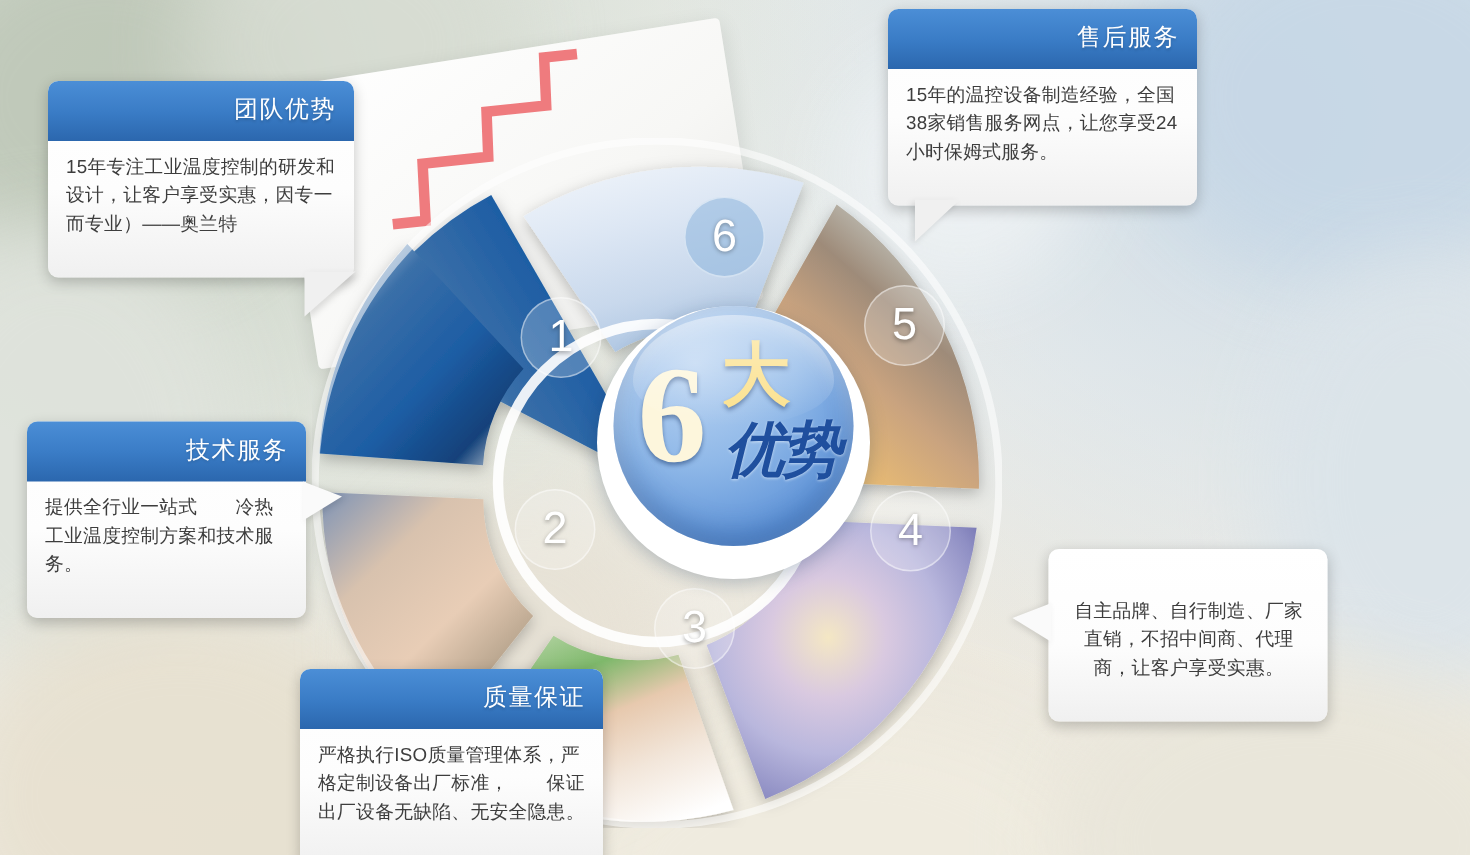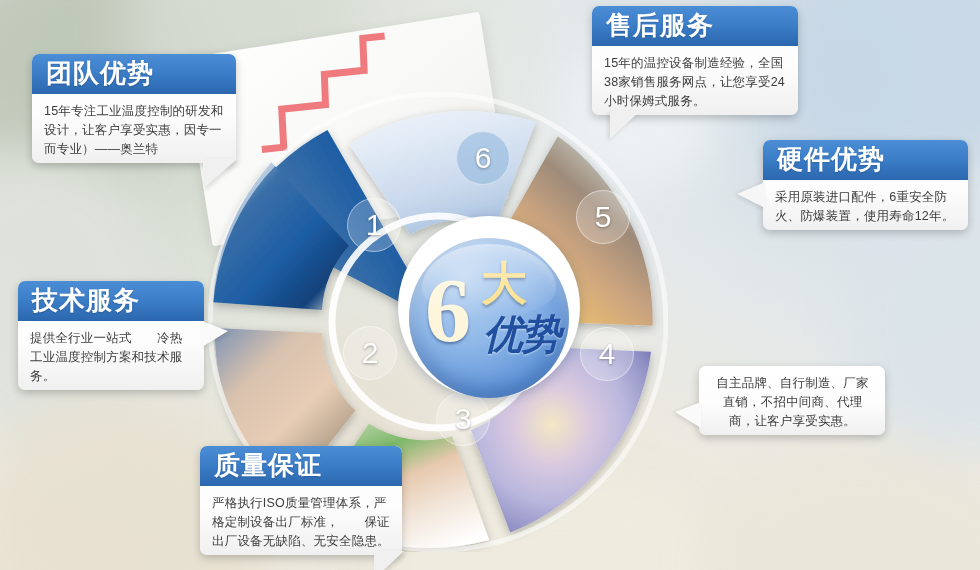--- a/index.html
+++ b/index.html
@@ -58,28 +58,28 @@
     top: 92px;
     width: 460px;
     height: 460px;
   }
   #donut svg { display: block; width: 100%; height: 100%; }
 
   
   #medallion {
     position: absolute;
     left: 398px;
-    top: 216px;
+    top: 204px;
     width: 182px;
     height: 182px;
     border-radius: 50%;
     background: #ffffff;
     box-shadow: 0 3px 12px rgba(20,50,90,0.26);
     display: flex;
-    align-items: flex-end;
+    align-items: flex-start;
     justify-content: center;
   }
   #medallion-inner {
     position: relative;
     width: 160px;
     height: 160px;
     border-radius: 50%;
     background:
       radial-gradient(circle at 34% 24%, #bcd5f2 0%, #8fb8e8 42%, #5e93d8 76%, #3f79c6 100%);
     box-shadow: inset 0 -8px 18px rgba(20,60,120,0.35),
@@ -152,29 +152,30 @@
     position: absolute;
     background: linear-gradient(180deg, #ffffff 0%, #fdfdfd 55%, #f0f0f0 100%);
     border-radius: 7px;
     box-shadow: 0 3px 9px rgba(0,0,0,0.22);
     overflow: visible;
   }
   .callout-head {
     border-radius: 7px 7px 0 0;
     background: linear-gradient(180deg, #4b8ed6 0%, #3a7cc6 52%, #2b67ae 100%);
     color: #ffffff;
-    font-size: 26px;
+    font-size: 16px;
     line-height: 21px;
-    font-weight: bold;
+    font-weight: normal;
     padding: 9px 12px 10px 14px;
     letter-spacing: 1px;
     text-shadow: 0 1px 2px rgba(0,0,0,0.18);
+    text-align: right;
   }
   .callout-body {
-    padding: 8px 11px 4px 12px;
+    padding: 8px 11px 26px 12px;
     color: #3d3d3d;
     font-size: 12.5px;
     line-height: 19px;
     letter-spacing: 0.2px;
   }
   .tail {
     position: absolute;
     width: 0; height: 0;
     border-style: solid;
   }
@@ -221,21 +222,21 @@
   }
 
   #callout-quality   { left: 200px; top: 446px; width: 202px; }
   #callout-quality .tail {
     right: -2px; bottom: -24px;
     border-width: 0 0 28px 30px;
     border-color: transparent transparent transparent #f0f0f0;
     filter: drop-shadow(2px 2px 2px rgba(0,0,0,0.12));
   }
 
-  .body-center { text-align: center; }
+  .body-center { text-align: center; margin-top: 24px; }
 </style>
 </head>
 <body>
 
 <div id="stage">
 
   <div class="bg-blob" style="left:-60px;top:-50px;width:260px;height:230px;background:#b9c3b2;opacity:.75;"></div>
   <div class="bg-blob" style="left:120px;top:-70px;width:230px;height:200px;background:#d7dcd2;opacity:.8;"></div>
   <div class="bg-blob" style="left:760px;top:-60px;width:300px;height:250px;background:#c6d7e6;opacity:.85;"></div>
   <div class="bg-blob" style="left:840px;top:170px;width:220px;height:300px;background:#dbe4ea;opacity:.9;"></div>
@@ -355,25 +356,20 @@
     <div class="callout-body">15年专注工业温度控制的研发和设计，让客户享受实惠，因专一而专业）——奥兰特</div>
     <span class="tail"></span>
   </div>
 
   <div class="callout" id="callout-after">
     <div class="callout-head">售后服务</div>
     <div class="callout-body">15年的温控设备制造经验，全国38家销售服务网点，让您享受24小时保姆式服务。</div>
     <span class="tail"></span>
   </div>
 
-  <div class="callout" id="callout-hardware">
-    <div class="callout-head">硬件优势</div>
-    <div class="callout-body">采用原装进口配件，6重安全防火、防爆装置，使用寿命12年。</div>
-    <span class="tail"></span>
-  </div>
 
   <div class="callout" id="callout-software">
     <div class="callout-body body-center">自主品牌、自行制造、厂家直销，不招中间商、代理商，让客户享受实惠。</div>
     <span class="tail"></span>
   </div>
 
   <div class="callout" id="callout-tech">
     <div class="callout-head">技术服务</div>
     <div class="callout-body">提供全行业一站式　　冷热工业温度控制方案和技术服务。</div>
     <span class="tail"></span>

